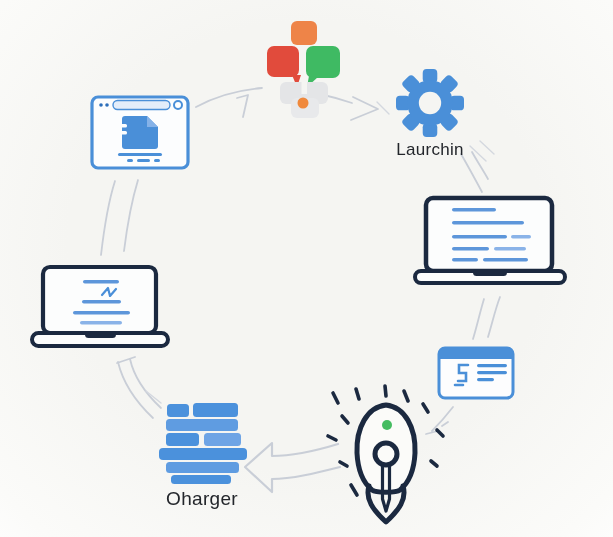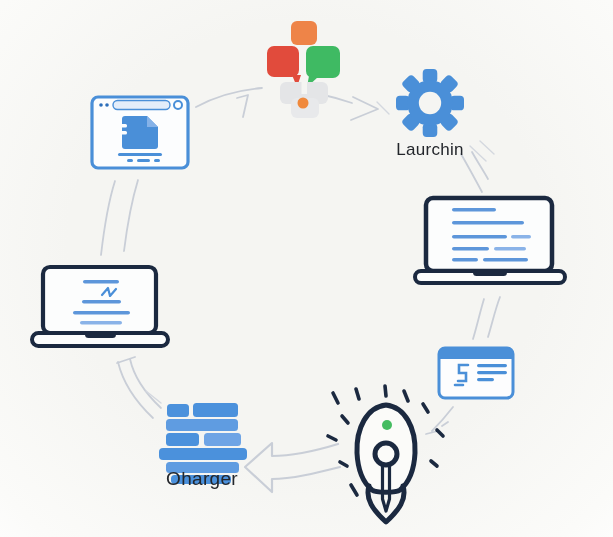--- a/index.html
+++ b/index.html
@@ -8,21 +8,21 @@
     position:relative;width:613px;height:537px;overflow:hidden;
     background:radial-gradient(ellipse at 50% 46%, #f5f5f2 55%, #fbfbf9 92%, #fdfdfc 100%);
   }
   .node{position:absolute;}
   .node svg{display:block;}
   .diagram-label{
     position:absolute;width:120px;text-align:center;
     color:#23262b;letter-spacing:.3px;font-weight:500;
   }
   .label-launching{left:370px;top:140px;font-size:17px;}
-  .label-changes{left:142px;top:468px;font-size:19px;}
+  .label-changes{left:142px;top:488px;font-size:19px;}
   .arrows{position:absolute;left:0;top:0;pointer-events:none;}
 </style>
 </head>
 <body>
 
 <div class="stage">
 
   <svg class="arrows" width="613" height="537" viewBox="0 0 613 537">
     <g fill="none" stroke="#c9ced7" stroke-width="1.8" stroke-linecap="round" stroke-linejoin="round">
 

